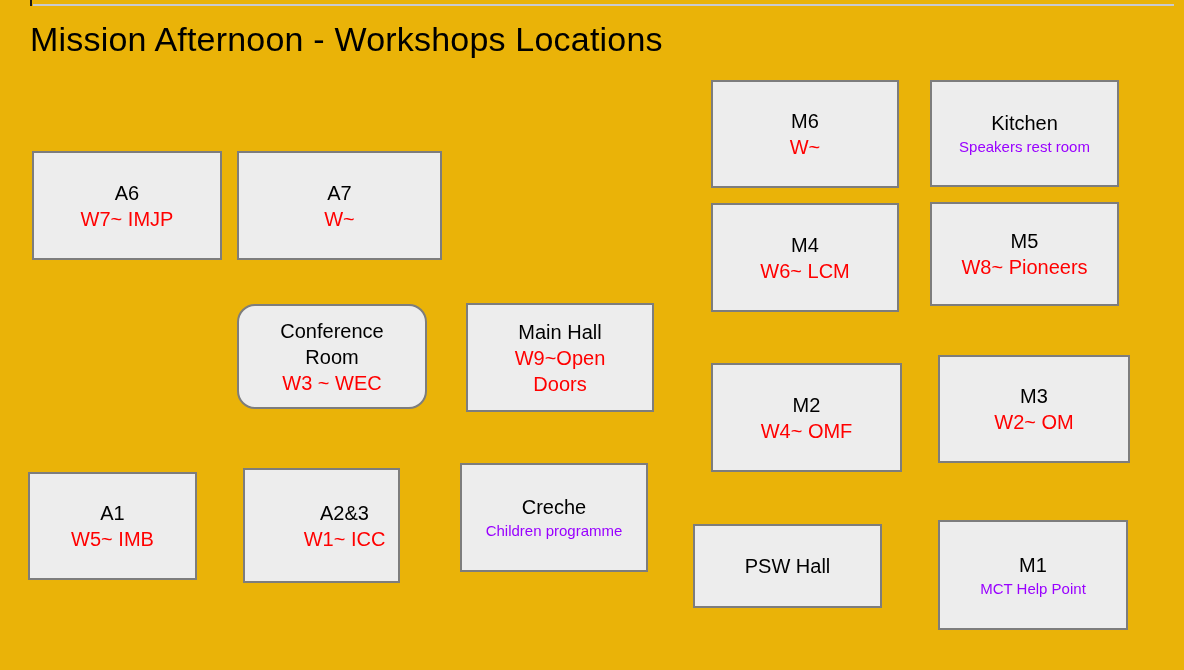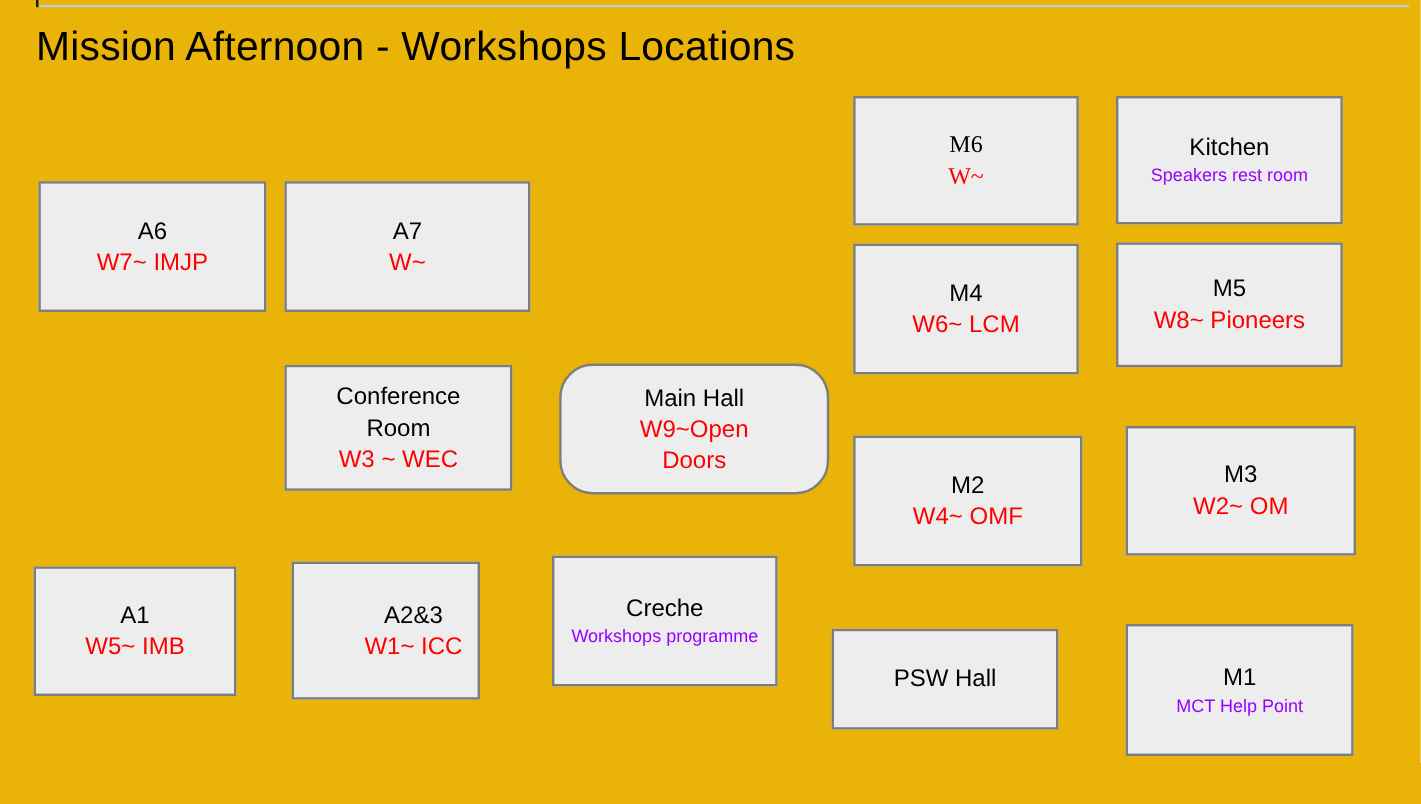--- a/index.html
+++ b/index.html
@@ -58,42 +58,42 @@
   <h1 class="page-title">Mission Afternoon - Workshops Locations</h1>
   <div id="rooms">
       <div class="room" style="left: 32px; top: 151px; width: 190px; height: 109px;">
         <span class="name">A6</span>
         <span class="code">W7~ IMJP</span>
       </div>
       <div class="room" style="left: 237px; top: 151px; width: 205px; height: 109px;">
         <span class="name">A7</span>
         <span class="code">W~</span>
       </div>
-      <div class="room" style="left: 711px; top: 80px; width: 188px; height: 108px; font-family: Liberation Serif, serif;">
+      <div class="room" style="left: 711px; top: 80px; width: 188px; height: 108px;">
         <span class="name">M6</span>
         <span class="code">W~</span>
       </div>
       <div class="room" style="left: 930px; top: 80px; width: 189px; height: 107px;">
         <span class="name">Kitchen</span>
         <span class="note">Speakers rest room</span>
       </div>
       <div class="room" style="left: 711px; top: 203px; width: 188px; height: 109px;">
         <span class="name">M4</span>
         <span class="code">W6~ LCM</span>
       </div>
       <div class="room" style="left: 930px; top: 202px; width: 189px; height: 104px;">
         <span class="name">M5</span>
         <span class="code">W8~ Pioneers</span>
       </div>
-      <div class="room" style="left: 237px; top: 304px; width: 190px; height: 105px;">
+      <div class="room" style="left: 237px; top: 304px; width: 190px; height: 105px; border-radius: 18px;">
         <span class="name">Conference
 Room</span>
         <span class="code">W3 ~ WEC</span>
       </div>
-      <div class="room" style="left: 466px; top: 303px; width: 225px; height: 109px; border-radius: 28px;">
+      <div class="room" style="left: 466px; top: 303px; width: 188px; height: 109px;">
         <span class="name">Main Hall</span>
         <span class="code">W9~Open
 Doors</span>
       </div>
       <div class="room" style="left: 711px; top: 363px; width: 191px; height: 109px;">
         <span class="name">M2</span>
         <span class="code">W4~ OMF</span>
       </div>
       <div class="room" style="left: 938px; top: 355px; width: 192px; height: 108px;">
         <span class="name">M3</span>
@@ -102,21 +102,21 @@
       <div class="room" style="left: 28px; top: 472px; width: 169px; height: 108px;">
         <span class="name">A1</span>
         <span class="code">W5~ IMB</span>
       </div>
       <div class="room" style="left: 243px; top: 468px; width: 157px; height: 115px; padding-left: 46px;">
         <span class="name">A2&amp;3</span>
         <span class="code">W1~ ICC</span>
       </div>
       <div class="room" style="left: 460px; top: 463px; width: 188px; height: 109px;">
         <span class="name">Creche</span>
-        <span class="note">Workshops programme</span>
+        <span class="note">Children programme</span>
       </div>
       <div class="room" style="left: 693px; top: 524px; width: 189px; height: 84px;">
         <span class="name">PSW Hall</span>
       </div>
       <div class="room" style="left: 938px; top: 520px; width: 190px; height: 110px;">
         <span class="name">M1</span>
         <span class="note">MCT Help Point</span>
       </div>
     </div>
 </div>

